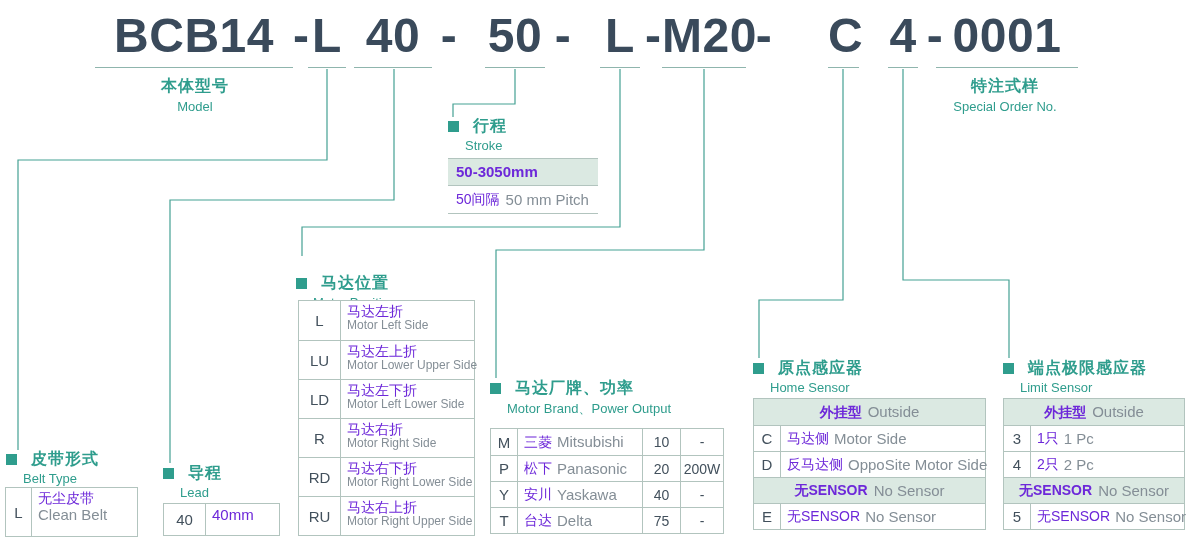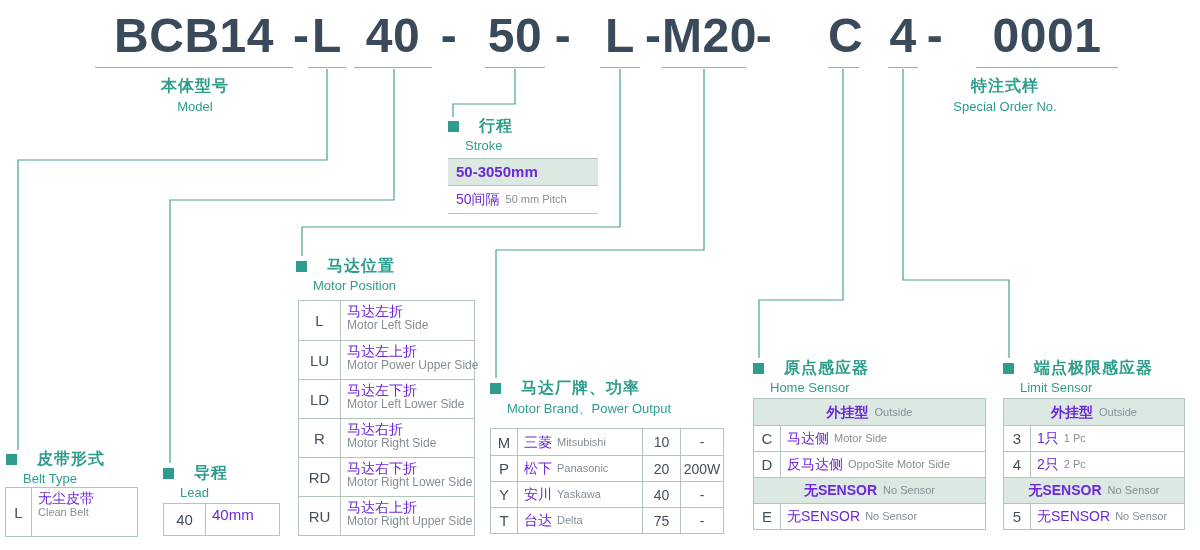--- a/index.html
+++ b/index.html
@@ -23,41 +23,41 @@
   }
   .seg.u { border-bottom:1px solid #8fb5ad; }
 
   
   .top-label { position:absolute; text-align:center; color:#2f9d8d; }
   .tl-cn { font-size:16px; font-weight:700; letter-spacing:1px; }
   .tl-en { font-size:13px; margin-top:2px; }
 
   
   .sec { position:absolute; color:#2f9d8d; white-space:nowrap; }
-  .sec-cn { display:flex; align-items:center; gap:20px; font-size:16px; font-weight:700; letter-spacing:1px; }
+  .sec-cn { display:flex; align-items:center; gap:14px; font-size:16px; font-weight:700; letter-spacing:1px; }
   .bullet { width:11px; height:11px; background:#2f9d8d; flex:none; display:inline-block; }
   .sec-en { font-size:13px; margin-left:17px; margin-top:1px; }
 
   
   .tbl { position:absolute; background:#fff; border:1px solid #b2c4be; display:flex; flex-direction:column; }
   .tbl.noside { border-left:none; border-right:none; }
   .trow { display:flex; align-items:stretch; border-top:1px solid #b2c4be; }
   .trow:first-child { border-top:none; }
   .hl { background:#dbe9e2; }
   .ccode { flex:none; display:flex; align-items:center; justify-content:center;
            border-right:1px solid #b2c4be; font-size:15px; color:#42505c; }
   .cdesc { flex:1; display:flex; flex-direction:column; justify-content:flex-start; padding:2px 6px; min-width:0; }
   .cdesc.inline { flex-direction:row; align-items:center; gap:5px; }
   .cfull { flex:1; display:flex; align-items:center; justify-content:center; gap:6px; }
   .cfull.left { justify-content:flex-start; padding-left:8px; }
   .cn { font-size:14px; color:#6d28d9; line-height:1.15; white-space:nowrap; }
   .cn.big { font-size:15px; font-weight:700; }
   .cn.bold { font-weight:700; }
   .en { font-size:12px; color:#848e96; line-height:1.15; white-space:nowrap; }
-  .en.inl { font-size:11px; }
+  .en.inl { font-size:15px; }
   .cbrand { flex:1; display:flex; align-items:center; gap:5px; padding-left:6px;
             border-right:1px solid #b2c4be; min-width:0; }
   .cnum { flex:none; display:flex; align-items:center; justify-content:center;
           border-right:1px solid #b2c4be; font-size:14px; color:#42505c; }
   .cval { flex:none; display:flex; align-items:center; justify-content:center; font-size:14px; color:#42505c; }
 </style>
 </head>
 <body>
 
 <div class="canvas">
@@ -79,21 +79,21 @@
   <span class="seg" style="left:440px;width:18px">-</span>
   <span class="seg u" style="left:485px;width:60px">50</span>
   <span class="seg" style="left:554px;width:18px">-</span>
   <span class="seg u" style="left:600px;width:40px">L</span>
   <span class="seg" style="left:645px;width:16px">-</span>
   <span class="seg u" style="left:662px;width:84px">M20</span>
   <span class="seg" style="left:755px;width:18px">-</span>
   <span class="seg u" style="left:828px;width:31px">C</span>
   <span class="seg u" style="left:888px;width:30px">4</span>
   <span class="seg" style="left:926px;width:18px">-</span>
-  <span class="seg u" style="left:976px;width:142px">0001</span>
+  <span class="seg u" style="left:936px;width:142px">0001</span>
 
   <div class="top-label" style="left:95px;width:200px;top:76px">
     <div class="tl-cn">本体型号</div>
     <div class="tl-en">Model</div>
   </div>
 
   <div class="top-label" style="left:910px;width:190px;top:76px">
     <div class="tl-cn">特注式样</div>
     <div class="tl-en">Special Order No.</div>
   </div>
@@ -112,40 +112,40 @@
         </div>
     </div>
     <div class="trow" style="height:28px">
       <div class="cfull left">
         <span class="cn">50间隔</span>
         <span class="en inl">50 mm Pitch</span>
       </div>
     </div>
   </div>
 
-  <div class="sec" style="left:296px;top:256px">
+  <div class="sec" style="left:296px;top:273px">
     <div class="sec-cn">
         <span class="bullet"></span>
         <span>马达位置</span>
       </div>
     <div class="sec-en">Motor Position</div>
   </div>
   <div class="tbl" style="left:298px;top:300px;width:177px">
     <div class="trow" style="height:39px">
       <div class="ccode" style="width:42px">L</div>
       <div class="cdesc">
           <div class="cn">马达左折</div>
           <div class="en">Motor Left Side</div>
         </div>
     </div>
     <div class="trow" style="height:39px">
       <div class="ccode" style="width:42px">LU</div>
       <div class="cdesc">
           <div class="cn">马达左上折</div>
-          <div class="en">Motor Power Upper Side</div>
+          <div class="en">Motor Lower Upper Side</div>
         </div>
     </div>
     <div class="trow" style="height:39px">
       <div class="ccode" style="width:42px">LD</div>
       <div class="cdesc">
           <div class="cn">马达左下折</div>
           <div class="en">Motor Left Lower Side</div>
         </div>
     </div>
     <div class="trow" style="height:39px">

